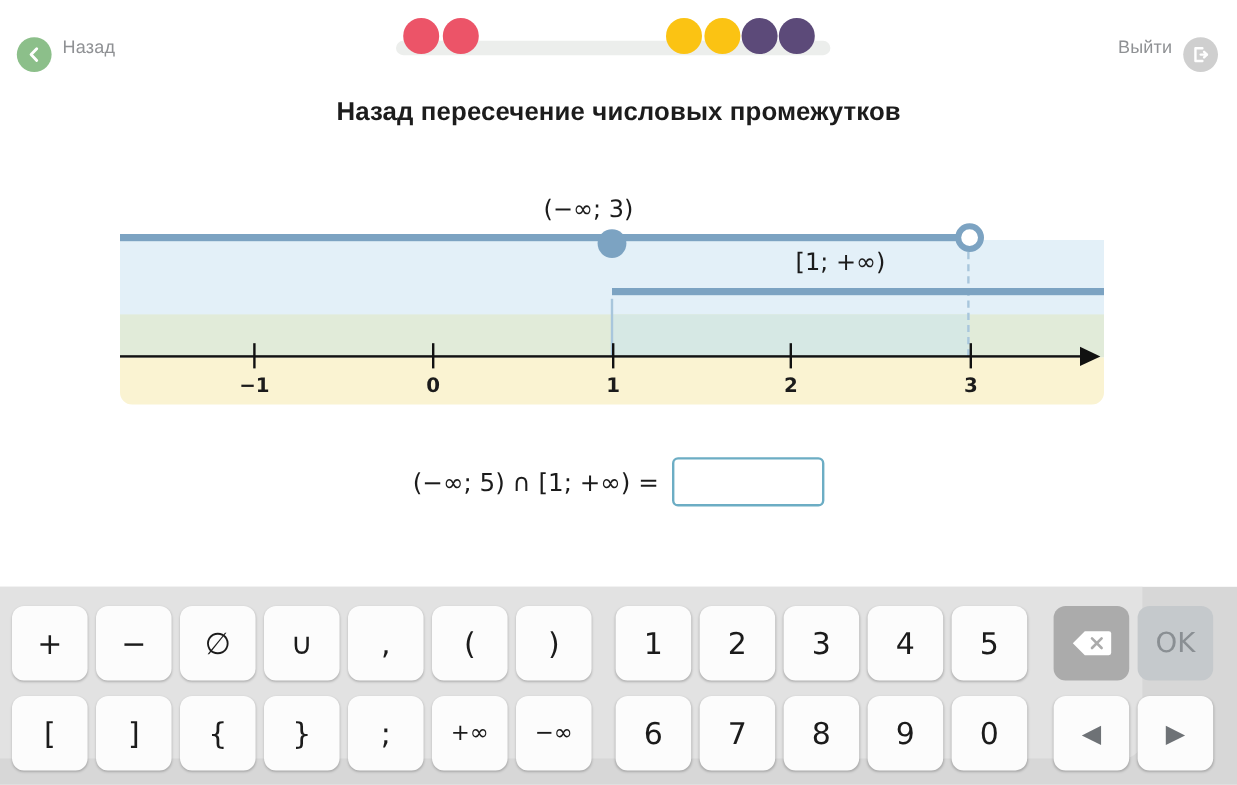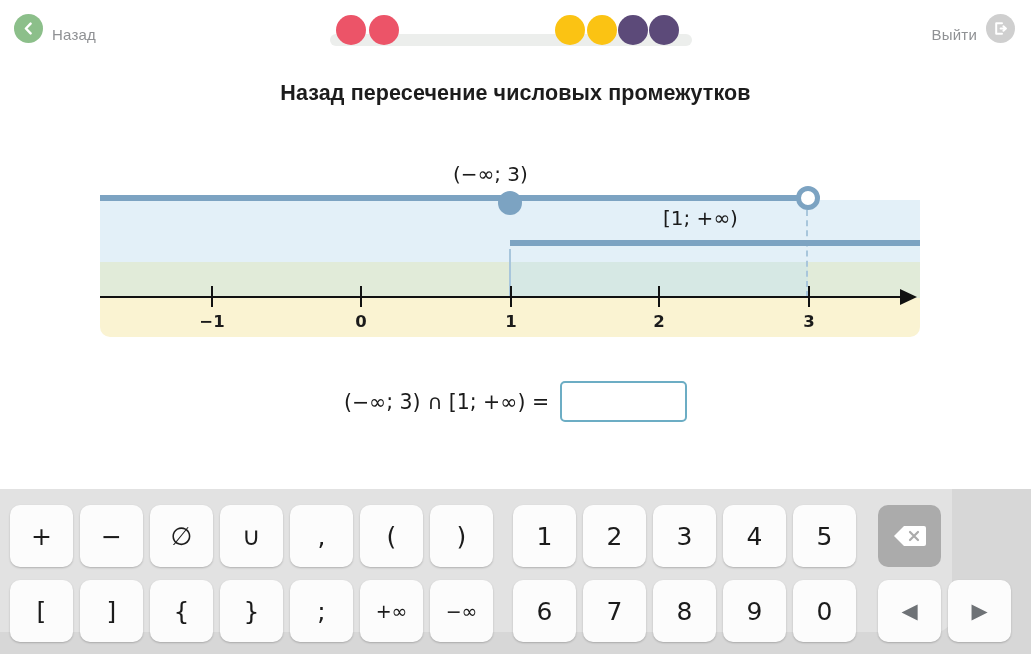--- a/index.html
+++ b/index.html
@@ -16,23 +16,23 @@
   }
 
   
   #topbar {
     position: absolute;
     left: 0; top: 0;
     width: 1031px; height: 60px;
   }
   .navbtn {
     position: absolute;
-    top: 14px;
+    top: 31px;
     display: flex;
-    align-items: flex-end;
+    align-items: flex-start;
     gap: 9px;
     cursor: pointer;
     user-select: none;
   }
   #back-button { left: 14px; }
   #exit-button { right: 16px; }
   .navcircle {
     width: 29px; height: 29px;
     border-radius: 50%;
     display: flex;
@@ -338,21 +338,21 @@
       <div class="tick" style="left: 410px;"></div>
       <div class="tick-label" style="left: 411px;">1</div>
       <div class="tick" style="left: 558px;"></div>
       <div class="tick-label" style="left: 559px;">2</div>
       <div class="tick" style="left: 708px;"></div>
       <div class="tick-label" style="left: 709px;">3</div>
     </div>
 </div>
 
 <div id="answer-row">
-  <span id="answer-expression">(−∞; 3) ∩ [1; +∞) =</span>
+  <span id="answer-expression">(−∞; 5) ∩ [1; +∞) =</span>
   <input id="answer-input" type="text" placeholder="" style="">
 </div>
 
 <div id="keyboard">
   <div id="keyboard-inner"></div>
 <div class="key" style="left: 10px; top: 16px;">+</div>
     <div class="key" style="left: 80px; top: 16px;">−</div>
     <div class="key" style="left: 150px; top: 16px;">∅</div>
     <div class="key" style="left: 220px; top: 16px;">∪</div>
     <div class="key" style="left: 290px; top: 16px;">,</div>
@@ -364,20 +364,21 @@
     <div class="key" style="left: 723px; top: 16px;">4</div>
     <div class="key" style="left: 793px; top: 16px;">5</div>
     <div class="key backspace" style="left: 878px; top: 16px;">
       <span class="glyph-backspace">
         <svg width="34" height="22" viewBox="0 0 34 22">
           <path d="M11 1 H31 a2 2 0 0 1 2 2 V19 a2 2 0 0 1 -2 2 H11 L1 11 Z" fill="#ffffff"></path>
           <path d="M17 7 L25 15 M25 7 L17 15" stroke="#ababab" stroke-width="2.2" stroke-linecap="round"></path>
         </svg>
       </span>
     </div>
+    <div class="key ok" style="left: 948px; top: 16px;">OK</div>
     <div class="key" style="left: 10px; top: 91px;">[</div>
     <div class="key" style="left: 80px; top: 91px;">]</div>
     <div class="key" style="left: 150px; top: 91px;">{</div>
     <div class="key" style="left: 220px; top: 91px;">}</div>
     <div class="key" style="left: 290px; top: 91px;">;</div>
     <div class="key small" style="left: 360px; top: 91px;">+∞</div>
     <div class="key small" style="left: 430px; top: 91px;">−∞</div>
     <div class="key" style="left: 513px; top: 91px;">6</div>
     <div class="key" style="left: 583px; top: 91px;">7</div>
     <div class="key" style="left: 653px; top: 91px;">8</div>

